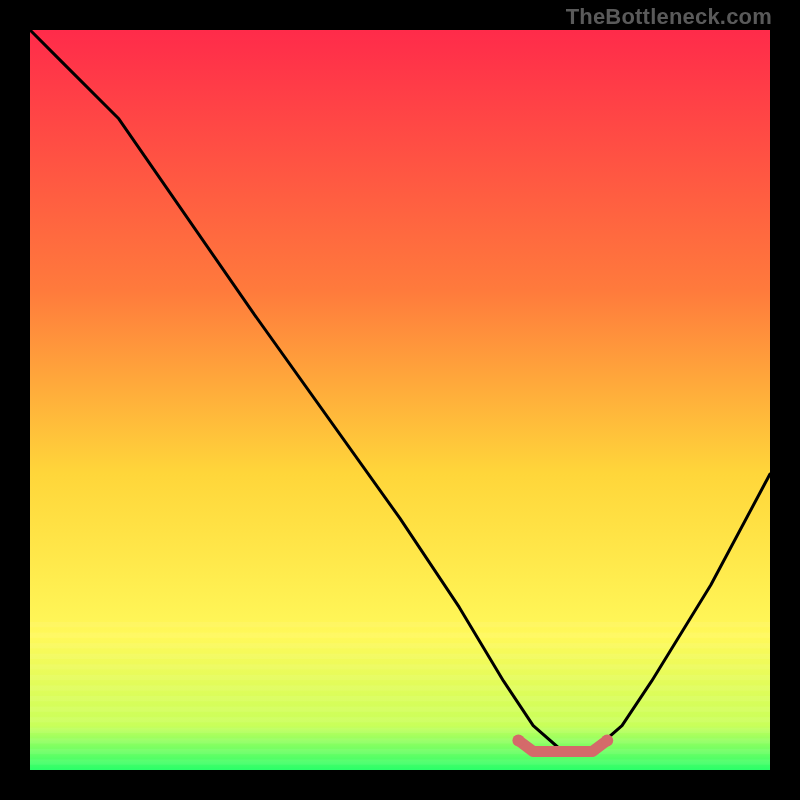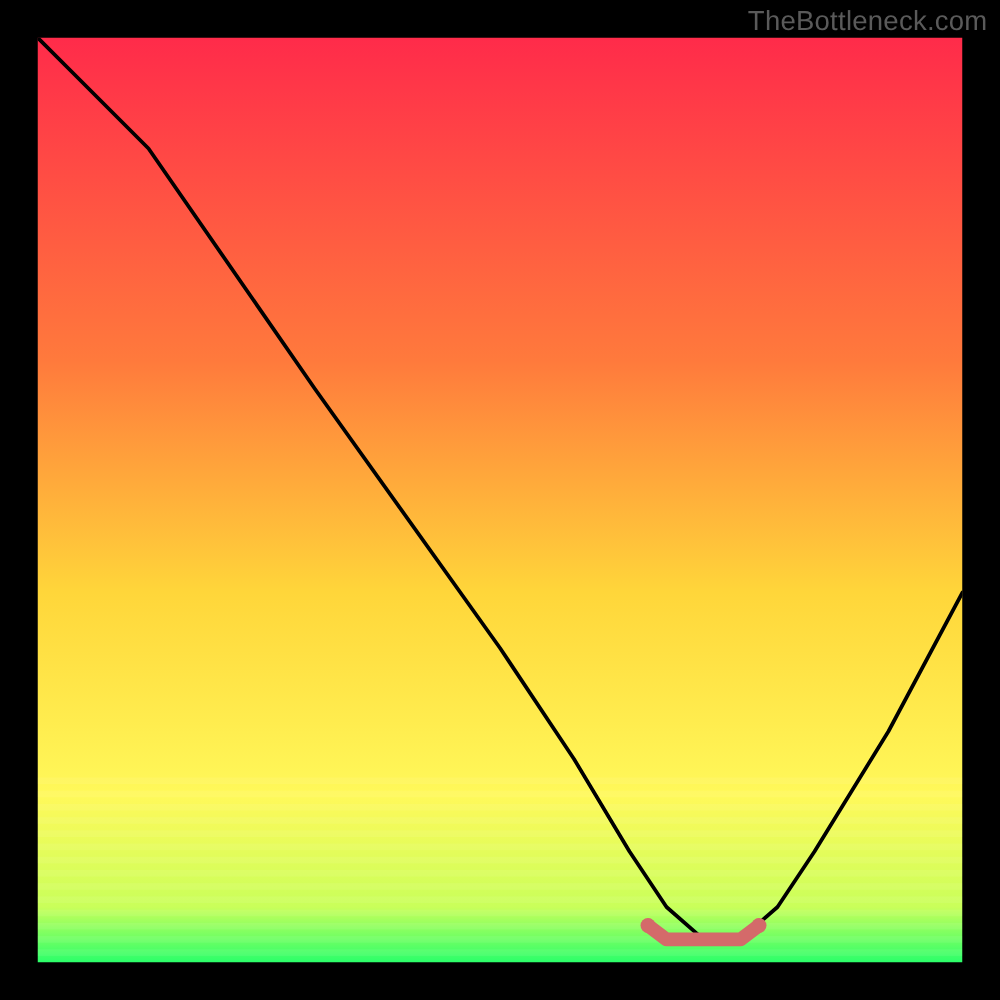--- a/index.html
+++ b/index.html
@@ -13,24 +13,24 @@
   }
   .container {
     position: relative;
     width: 800px;
     height: 800px;
     background: #000;
   }
   .watermark {
     position: absolute;
     top: 4px;
-    right: 10px;
+    right: 28px;
     color: #5a5a5a;
     font-size: 22px;
-    font-weight: 400;
+    font-weight: 700;
     letter-spacing: 0.2px;
     user-select: none;
   }
   .plot {
     position: absolute;
     left: 30px;
     top: 30px;
     width: 740px;
     height: 740px;
   }

